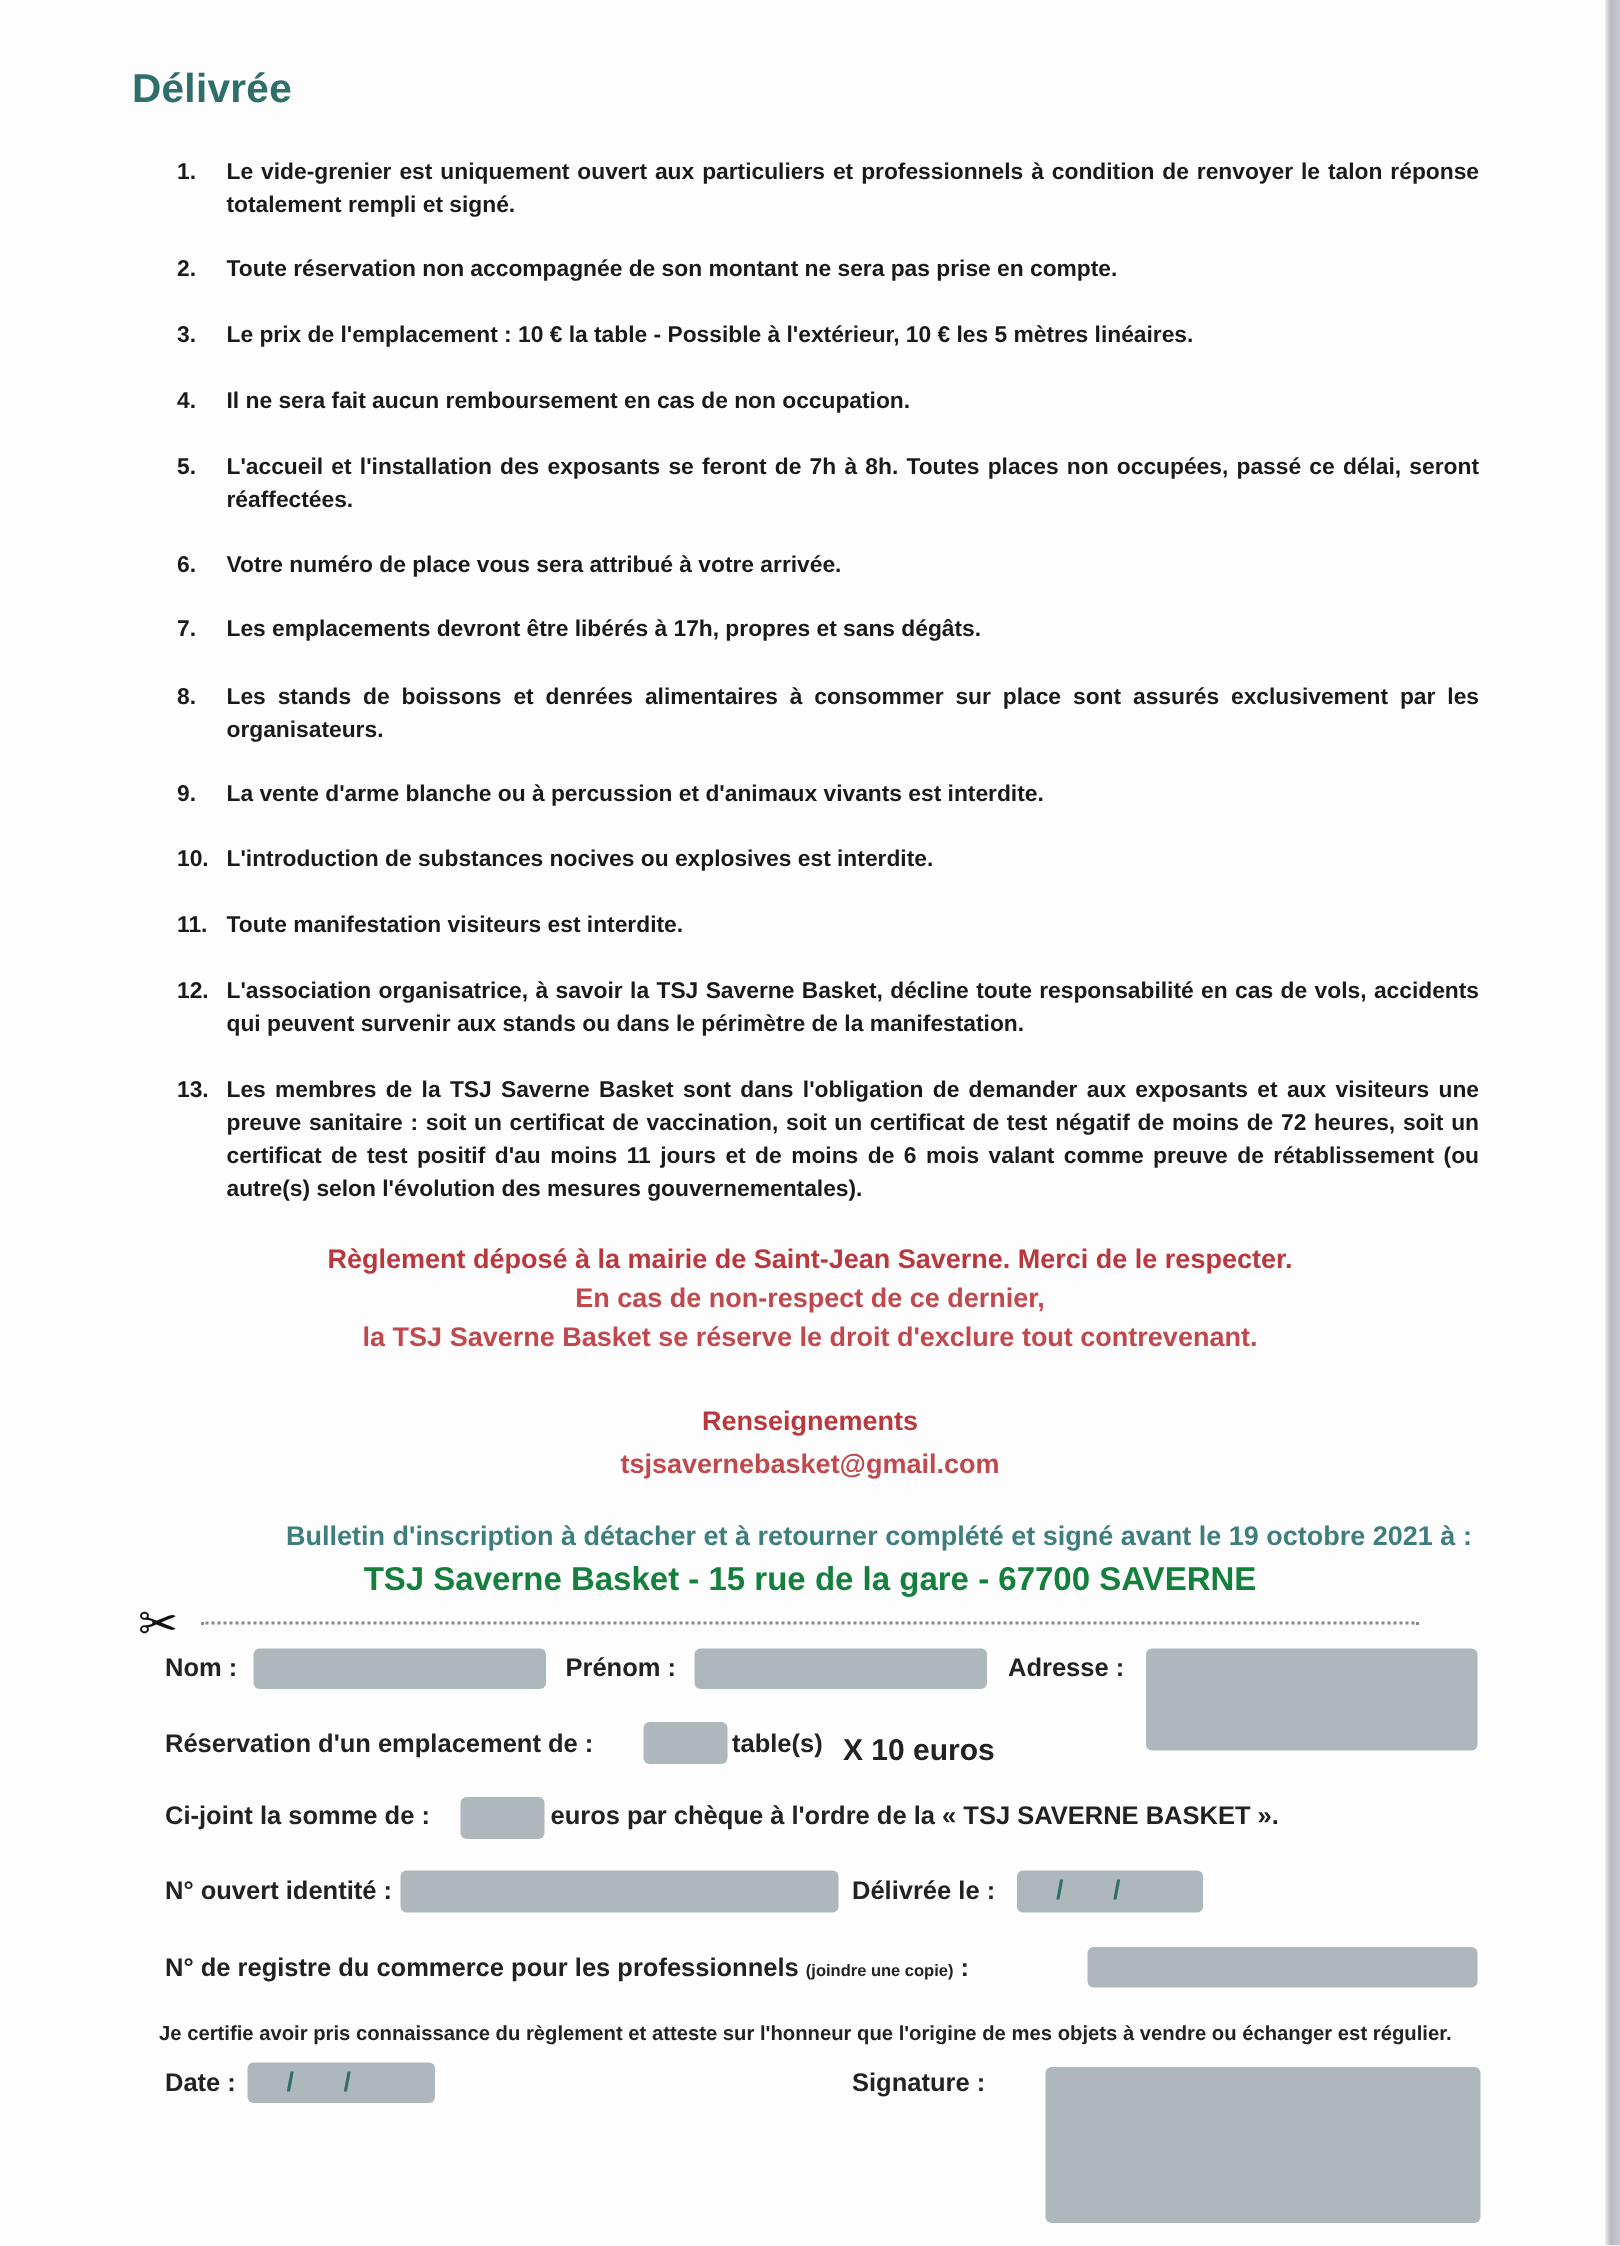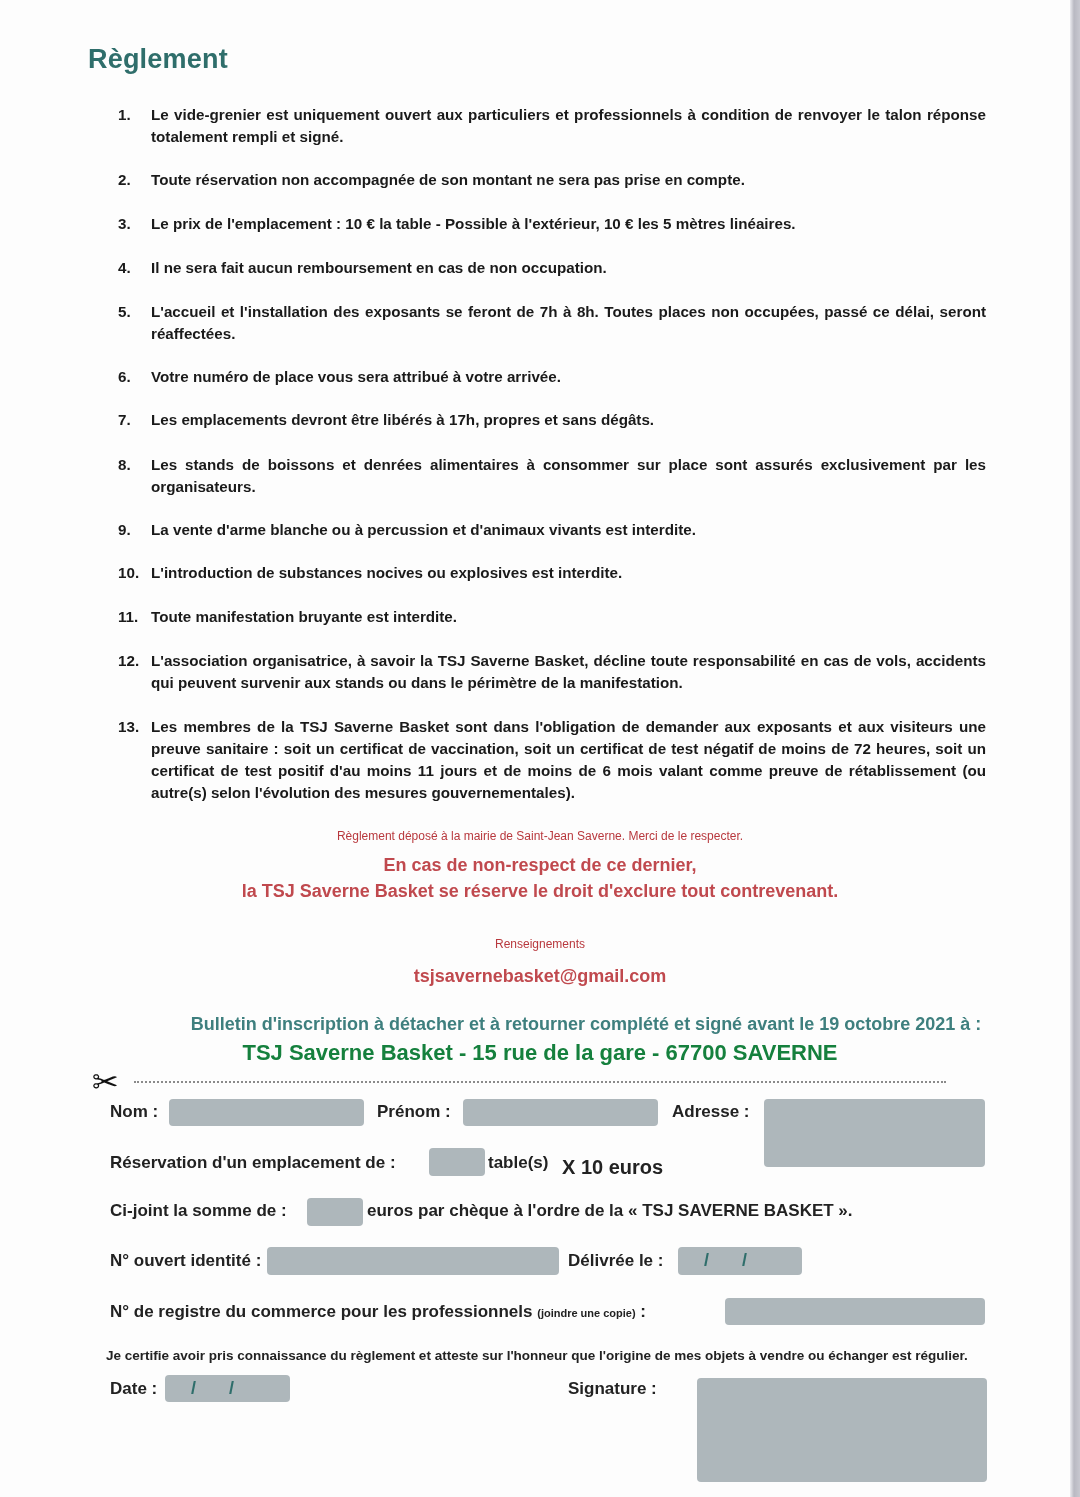--- a/index.html
+++ b/index.html
@@ -21,21 +21,21 @@
   }
   .rules { position: absolute; left: 118px; top: 104px; width: 868px; }
   .rule {
     position: absolute; left: 0; width: 868px;
     font-size: 15.2px; font-weight: bold; line-height: 22px;
     display: flex;
   }
   .rule .num { width: 33px; flex: none; }
   .rule .txt { flex: 1; text-align: justify; }
   .center { position: absolute; left: 0; width: 1080px; text-align: center; font-weight: bold; }
-  .red-bold { color: #b8383d; font-weight: normal; font-size: 12px; }
+  .red-bold { color: #b8383d; font-weight: bold; font-size: 18px; }
   .red { color: #c0494e; font-size: 18px; }
   .teal-bold { color: #3e7f7e; font-weight: bold; font-size: 18px; margin-left: 46px; }
   .teal { color: #15803d; font-size: 22px; }
   .cutline {
     position: absolute; left: 134px; top: 1081px; width: 812px; height: 0;
     border-top: 2px dotted #8a8a8a;
   }
   .scissors {
     position: absolute; left: 92px; top: 1066px; font-size: 32px; color: #111;
     line-height: 32px;
@@ -50,21 +50,21 @@
     letter-spacing: 14px; padding-left: 26px; box-sizing: border-box;
   }
   .small-bold { font-size: 11px; font-weight: bold; }
   .cert { position: absolute; left: 106px; top: 1348px; font-size: 13.5px; font-weight: bold; color: #222; }
 </style>
 </head>
 <body>
 
 <div class="page-edge"></div>
 
-<div class="title">Règlement</div>
+<div class="title">Délivrée</div>
 
 <div class="rules">
   <div class="rule" style="top:0px">
       <span class="num">1.</span>
       <span class="txt">Le vide-grenier est uniquement ouvert aux particuliers et professionnels à condition de renvoyer le talon réponse totalement rempli et signé.</span>
     </div>
   <div class="rule" style="top:65px">
       <span class="num">2.</span>
       <span class="txt">Toute réservation non accompagnée de son montant ne sera pas prise en compte.</span>
     </div>
@@ -95,21 +95,21 @@
   <div class="rule" style="top:415px">
       <span class="num">9.</span>
       <span class="txt">La vente d'arme blanche ou à percussion et d'animaux vivants est interdite.</span>
     </div>
   <div class="rule" style="top:458px">
       <span class="num">10.</span>
       <span class="txt">L'introduction de substances nocives ou explosives est interdite.</span>
     </div>
   <div class="rule" style="top:502px">
       <span class="num">11.</span>
-      <span class="txt">Toute manifestation bruyante est interdite.</span>
+      <span class="txt">Toute manifestation visiteurs est interdite.</span>
     </div>
   <div class="rule" style="top:546px">
       <span class="num">12.</span>
       <span class="txt">L'association organisatrice, à savoir la TSJ Saverne Basket, décline toute responsabilité en cas de vols, accidents qui peuvent survenir aux stands ou dans le périmètre de la manifestation.</span>
     </div>
   <div class="rule" style="top:612px">
       <span class="num">13.</span>
       <span class="txt">Les membres de la TSJ Saverne Basket sont dans l'obligation de demander aux exposants et aux visiteurs une preuve sanitaire : soit un certificat de vaccination, soit un certificat de test négatif de moins de 72 heures, soit un certificat de test positif d'au moins 11 jours et de moins de 6 mois valant comme preuve de rétablissement (ou autre(s) selon l'évolution des mesures gouvernementales).</span>
     </div>
 </div>

